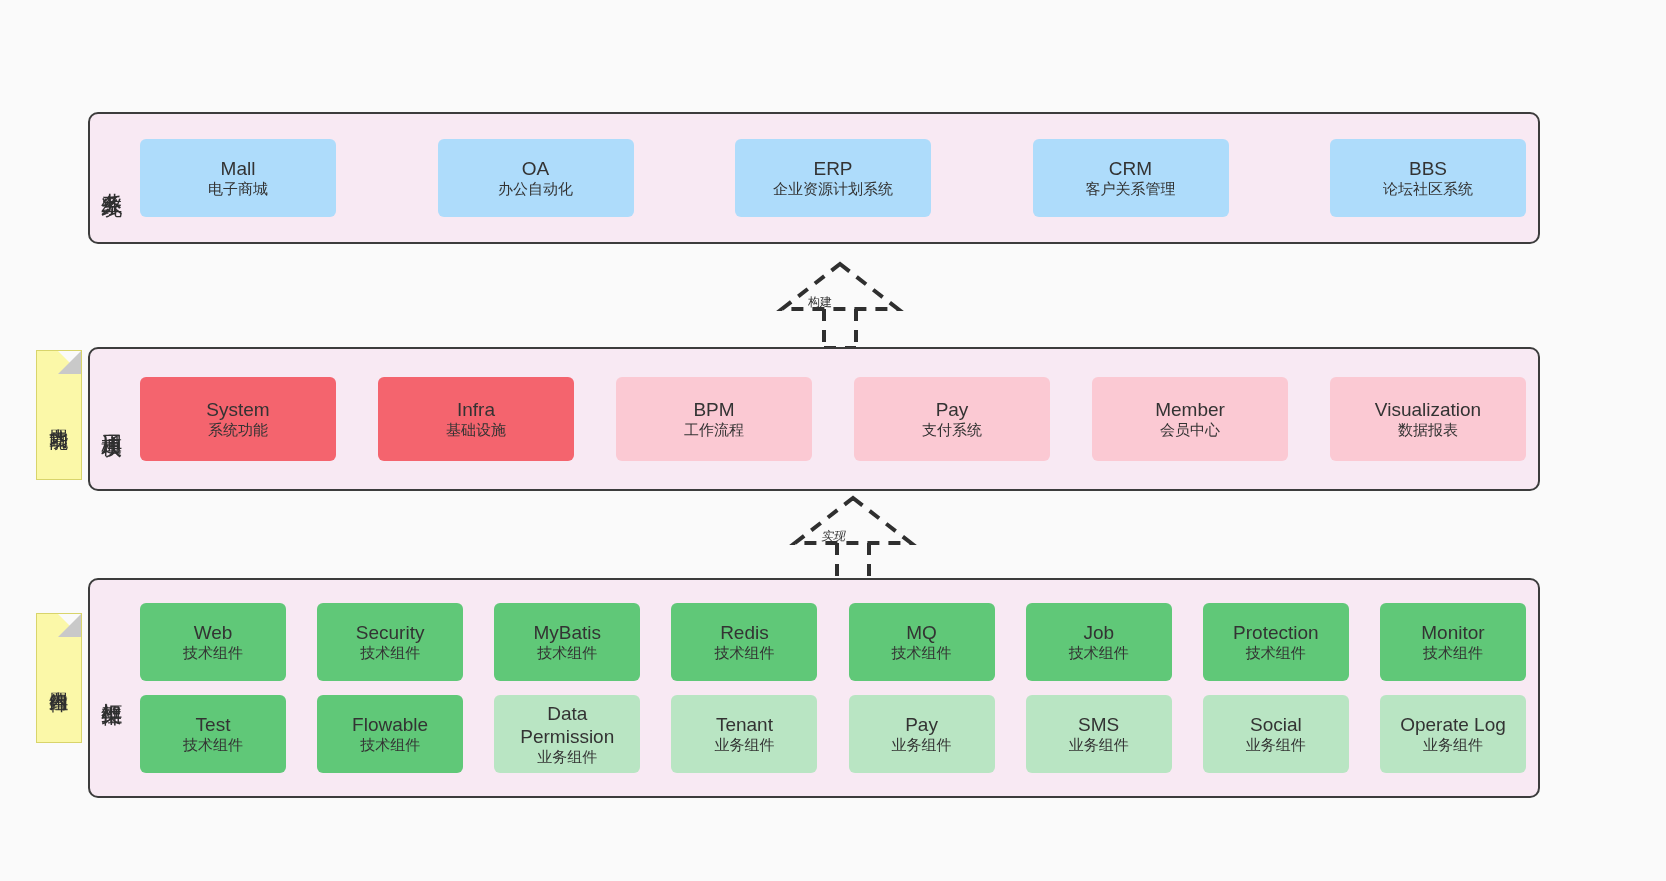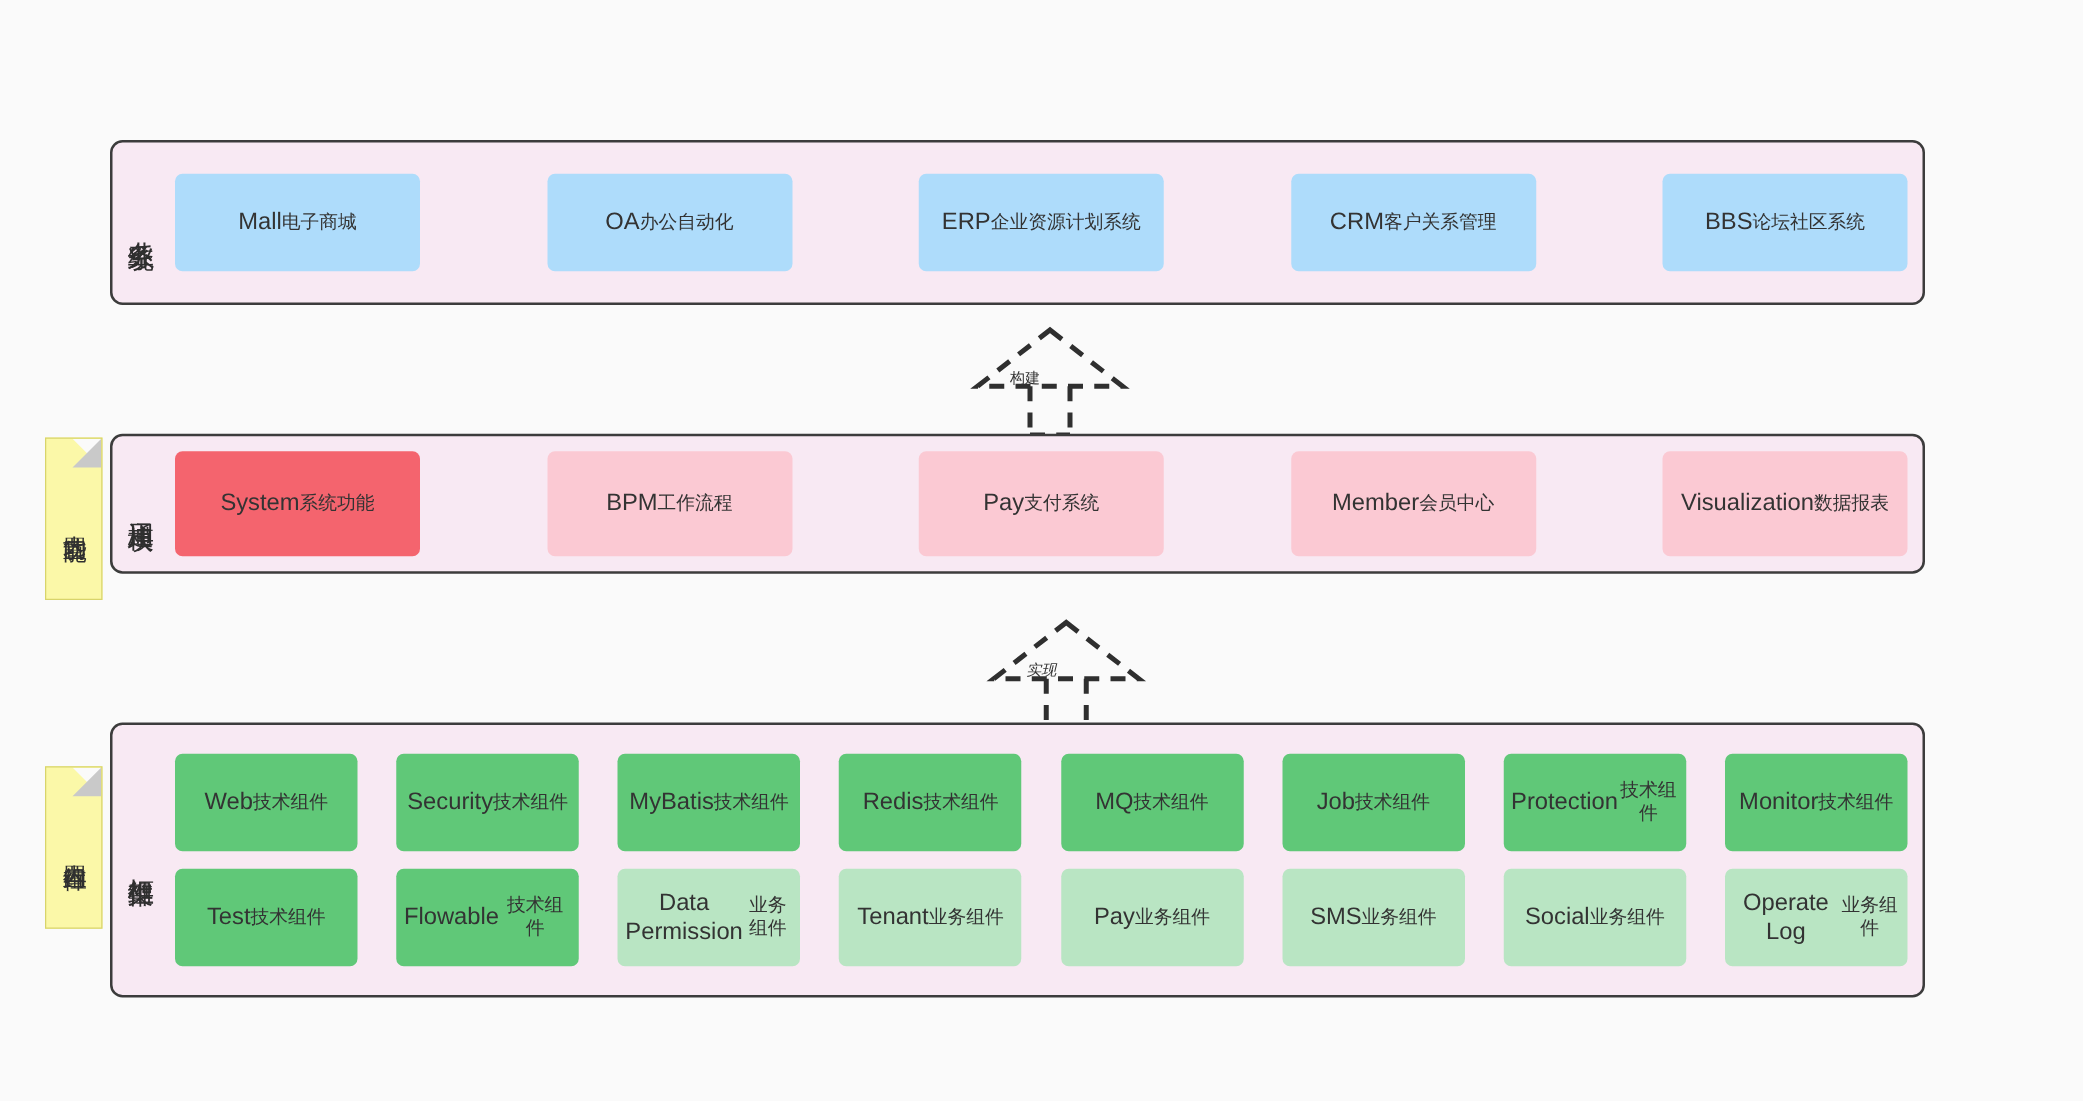--- a/index.html
+++ b/index.html
@@ -66,21 +66,21 @@
     justify-content: space-between;
     align-items: stretch;
     gap: 0;
   }
 
   
   .node {
     box-sizing: border-box;
     border-radius: 6px;
     display: flex;
-    flex-direction: row;
+    flex-direction: column;
     align-items: center;
     justify-content: center;
     text-align: center;
     color: #333333;
     line-height: 1.22;
     padding: 20px 6px;
   }
   .node .t-en { font-size: 19px; }
   .node .t-cn { font-size: 15px; }
 
@@ -186,26 +186,30 @@
       <path d="M 74 51 L 74 92 M 106 51 L 106 92" fill="none" stroke="#2f2f2f" stroke-width="4" stroke-dasharray="12 9"></path>
       <path d="M 74 90 L 106 90" fill="none" stroke="#2f2f2f" stroke-width="4" stroke-dasharray="12 9"></path>
     </svg>
     <span class="arrow-label" style="left:58px; top:36px;">构建</span>
   </div>
 
   <div class="note" style="left:36px; top:350px; height:130px;">
     <span>内置功能</span>
   </div>
 
-  <div class="layer" id="layer-modules" style="left:88px; top:347px; width:1452px; height:112px;">
+  <div class="layer" id="layer-modules" style="left:88px; top:347px; width:1452px; height:144px;">
     <div class="layer-title">通用模块</div>
     <div class="layer-body">
       <div class="node mod c-red">
         <span class="t-en">System</span>
         <span class="t-cn">系统功能</span>
+      </div>
+      <div class="node mod c-red">
+        <span class="t-en">Infra</span>
+        <span class="t-cn">基础设施</span>
       </div>
       <div class="node mod c-pinklight">
         <span class="t-en">BPM</span>
         <span class="t-cn">工作流程</span>
       </div>
       <div class="node mod c-pinklight">
         <span class="t-en">Pay</span>
         <span class="t-cn">支付系统</span>
       </div>
       <div class="node mod c-pinklight">

